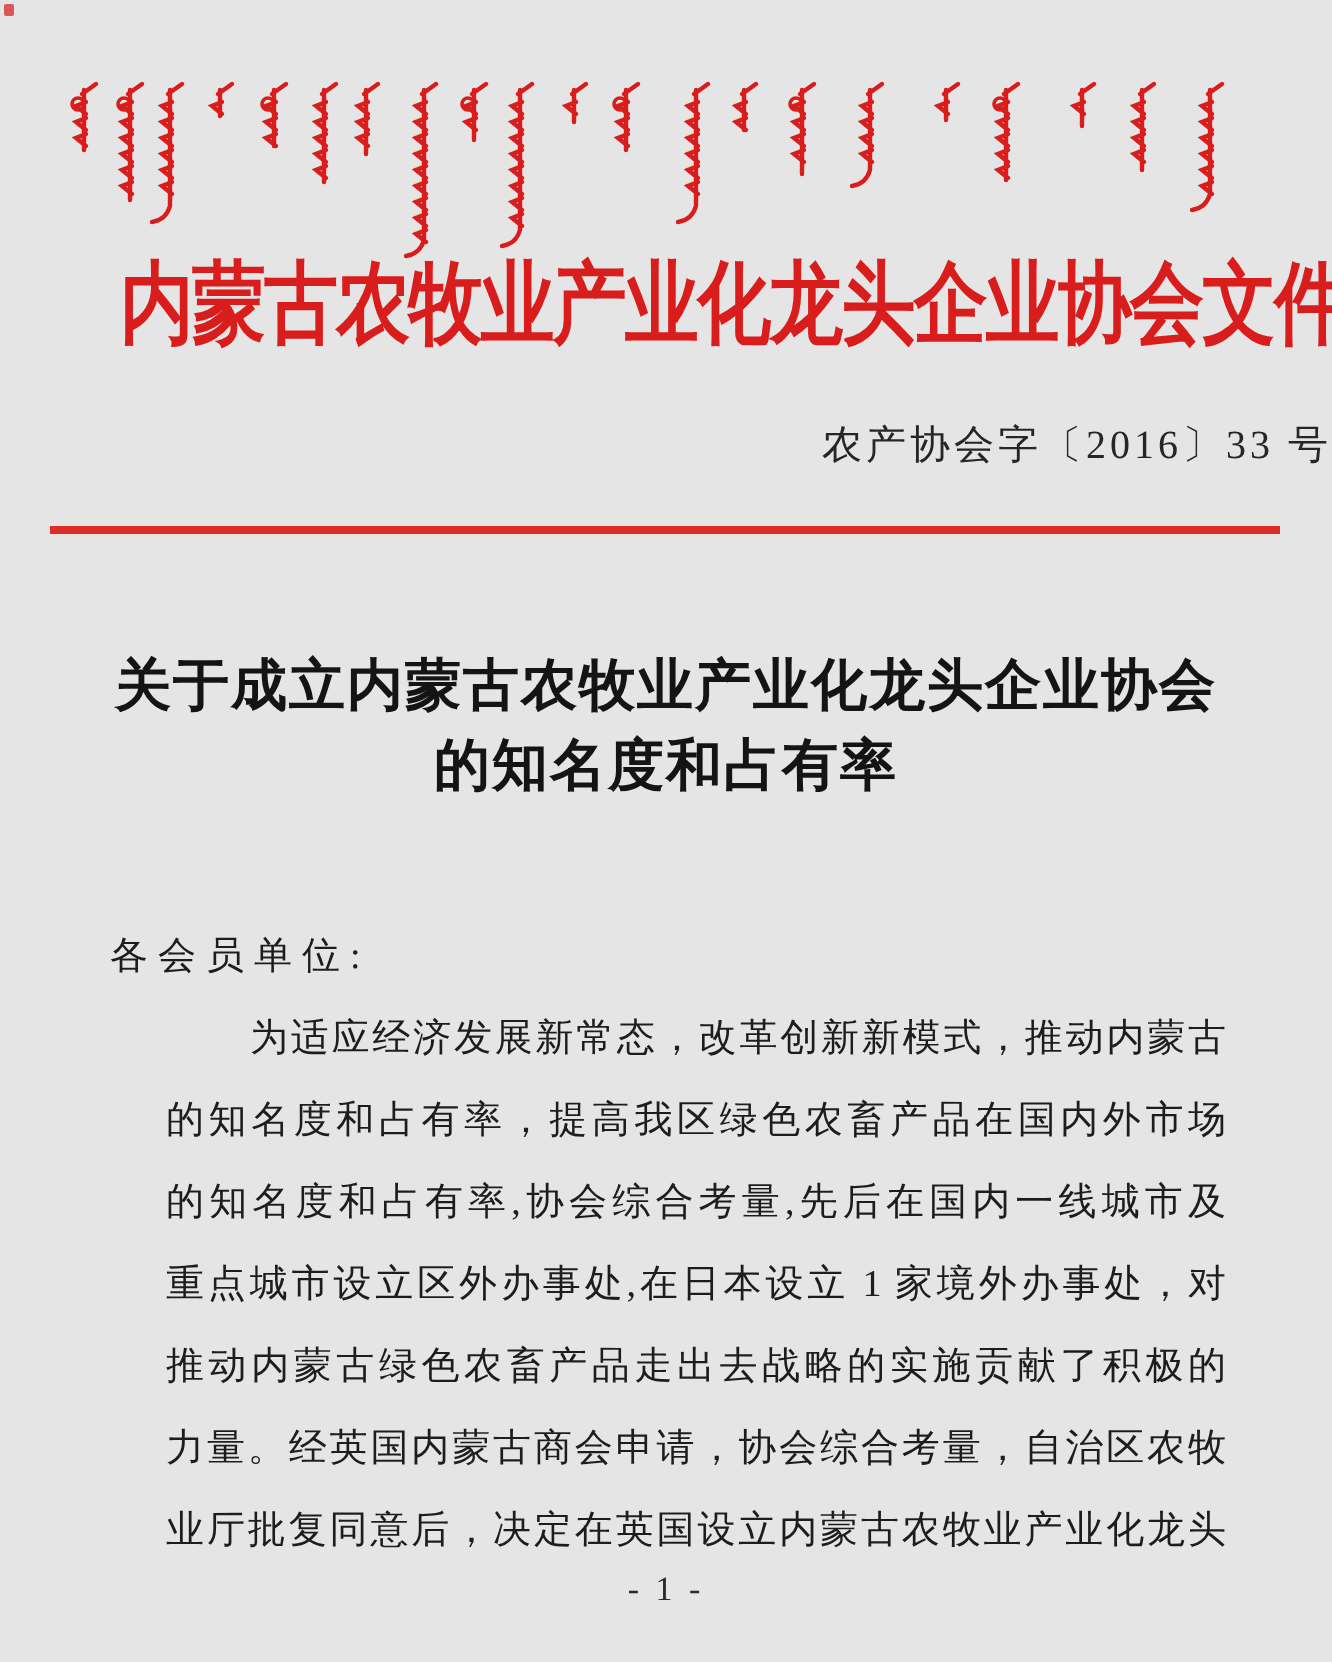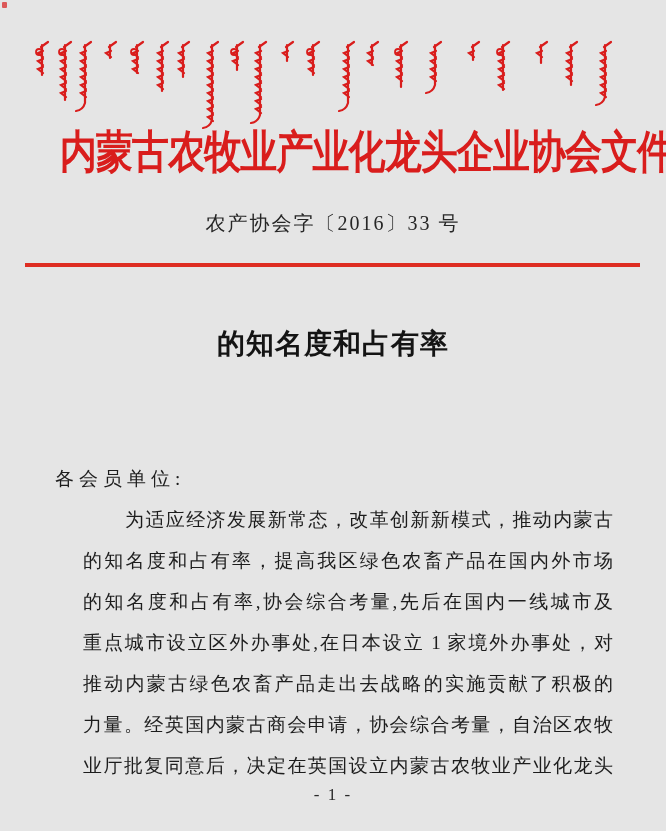--- a/index.html
+++ b/index.html
@@ -21,21 +21,21 @@
     text-align:center;
     font-size:45px;font-weight:bold;line-height:62px;
     color:#d91d1c;
     letter-spacing:-1px;
     transform:scaleX(0.82);
     transform-origin:50% 50%;
     white-space:nowrap;
   }
   .doc-number{
     position:absolute;top:208px;left:0;width:666px;
-    text-align:center;
+    text-align:right;
     font-size:20px;line-height:30px;
     color:#262626;
     letter-spacing:2px;
   }
   .red-rule{
     position:absolute;top:263px;left:25px;
     width:615px;height:4px;
     background:#de2d22;
   }
   .notice-title{
@@ -109,20 +109,21 @@
 
   <div class="speck"></div>
 
   <div class="org-title">内蒙古农牧业产业化龙头企业协会文件</div>
 
   <div class="doc-number">农产协会字〔2016〕33 号</div>
 
   <div class="red-rule"></div>
 
   <div class="notice-title">
+    <div>关于成立内蒙古农牧业产业化龙头企业协会</div>
     <div>的知名度和占有率</div>
   </div>
 
   <div class="body-block">
     <div class="salutation">各会员单位:</div>
     <div class="body-line indent">为适应经济发展新常态，改革创新新模式，推动内蒙古</div>
     <div class="body-line">的知名度和占有率，提高我区绿色农畜产品在国内外市场</div>
     <div class="body-line">的知名度和占有率,协会综合考量,先后在国内一线城市及</div>
     <div class="body-line">重点城市设立区外办事处,在日本设立 1 家境外办事处，对</div>
     <div class="body-line">推动内蒙古绿色农畜产品走出去战略的实施贡献了积极的</div>

